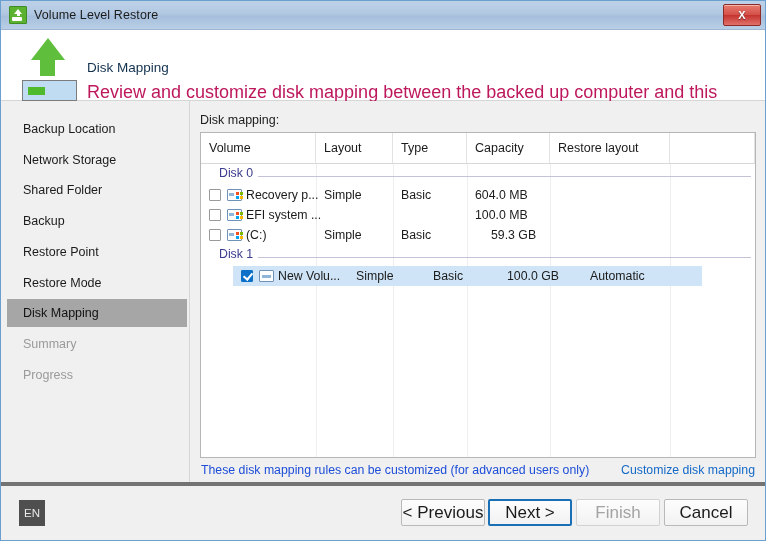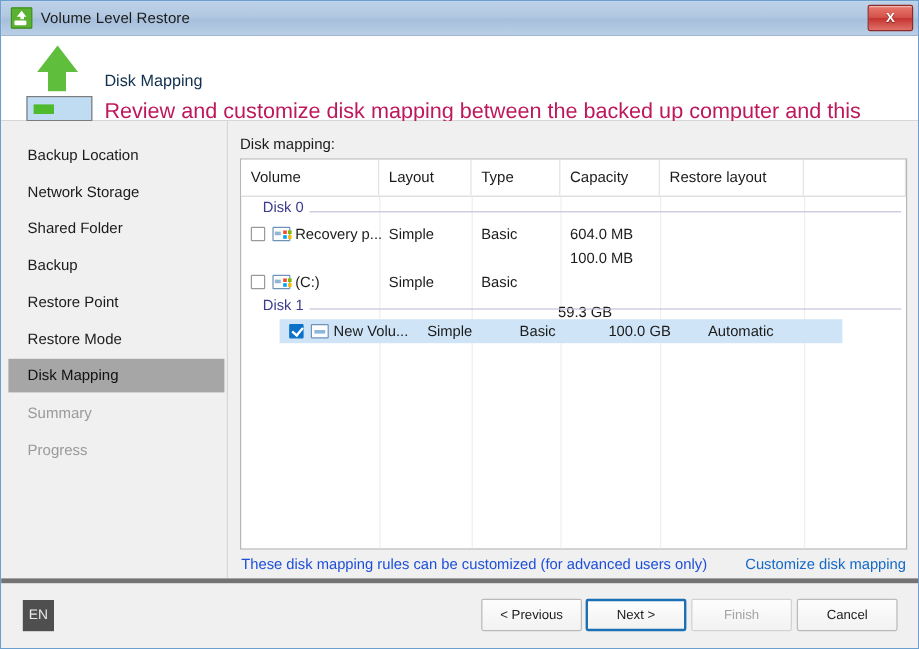--- a/index.html
+++ b/index.html
@@ -156,21 +156,21 @@
   }
   .lang{
     position:absolute;left:18px;top:14px;width:26px;height:26px;background:#4f4f4f;
     color:#e8e8e8;font-size:11.5px;display:flex;align-items:center;justify-content:center;
     cursor:pointer;
   }
   .btn{
     position:absolute;top:13px;height:27px;width:84px;
     background:linear-gradient(to bottom,#fdfdfd,#f2f2f2);
     border:1px solid #b9b9b9;border-radius:2px;box-sizing:border-box;
-    font-size:11px;color:#1b1b1b;
+    font-size:17px;color:#1b1b1b;
     display:flex;align-items:center;justify-content:center;cursor:pointer;
   }
   .btn.primary{border:2px solid #1b6fb5;}
   .btn.disabled{color:#a3a3a3;border-color:#d2d2d2;cursor:default;}
 </style>
 </head>
 <body>
 
 <div class="window">
 
@@ -275,40 +275,51 @@
                   <div class="w w4"></div>
                 </div>
                 <span class="vol-name">Recovery p...</span>
               </div>
               <div class="cell" style="left: 115px; width: 77px;">Simple</div>
               <div class="cell" style="left: 192px; width: 74px;">Basic</div>
               <div class="cell" style="left: 266px; width: 83px;">604.0 MB</div>
               <div class="cell" style="left: 349px; width: 120px;"></div>
             </div>
             <div class="row">
+              <div class="vol-cell" style="width: 115px;">
+                <div class="cb"></div>
+                <div class="drv-ico">
+                  <div class="bar"></div>
+                  <div class="w w1"></div>
+                  <div class="w w2"></div>
+                  <div class="w w3"></div>
+                  <div class="w w4"></div>
+                </div>
+                <span class="vol-name">EFI system ...</span>
+              </div>
               <div class="cell" style="left: 115px; width: 77px;"></div>
               <div class="cell" style="left: 192px; width: 74px;"></div>
               <div class="cell" style="left: 266px; width: 83px;">100.0 MB</div>
               <div class="cell" style="left: 349px; width: 120px;"></div>
             </div>
             <div class="row">
               <div class="vol-cell" style="width: 115px;">
                 <div class="cb"></div>
                 <div class="drv-ico">
                   <div class="bar"></div>
                   <div class="w w1"></div>
                   <div class="w w2"></div>
                   <div class="w w3"></div>
                   <div class="w w4"></div>
                 </div>
                 <span class="vol-name">(C:)</span>
               </div>
               <div class="cell" style="left: 115px; width: 77px;">Simple</div>
               <div class="cell" style="left: 192px; width: 74px;">Basic</div>
-              <div class="cell" style="left: 256px; width: 83px; margin-top: 25px;">59.3 GB</div>
+              <div class="cell" style="left: 282px; width: 83px;">59.3 GB</div>
               <div class="cell" style="left: 349px; width: 120px;"></div>
             </div>
             <div class="row group">
               <div class="group-rule"></div>
               <div class="group-label">Disk 1</div>
             </div>
             <div class="row selected" style="width: 469px;">
               <div class="vol-cell" style="width: 115px;">
                 <div class="cb checked"></div>
                 <div class="drv-ico plain">

